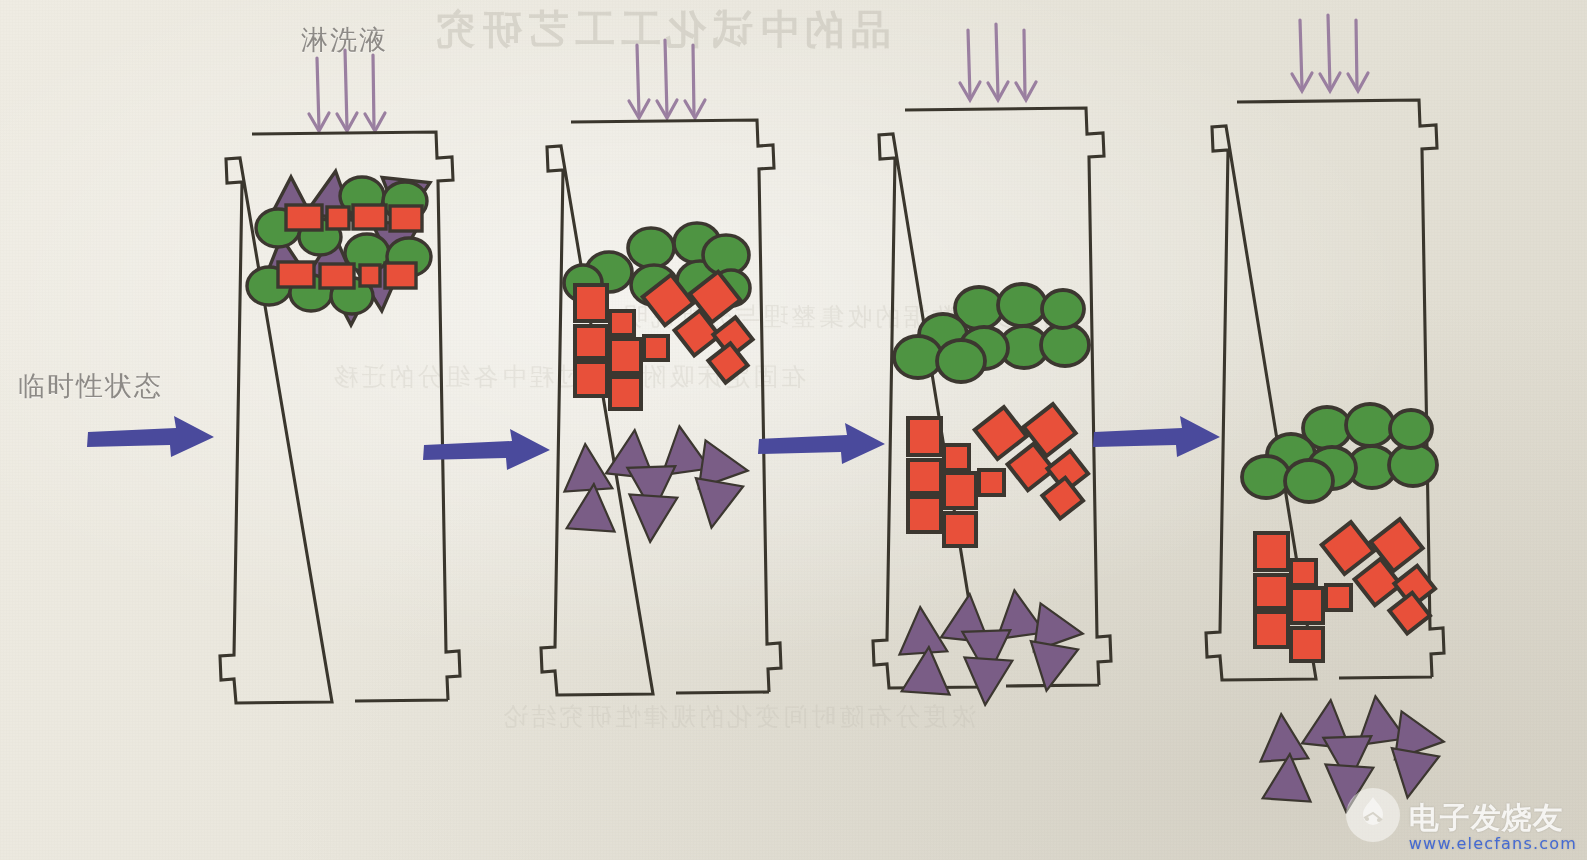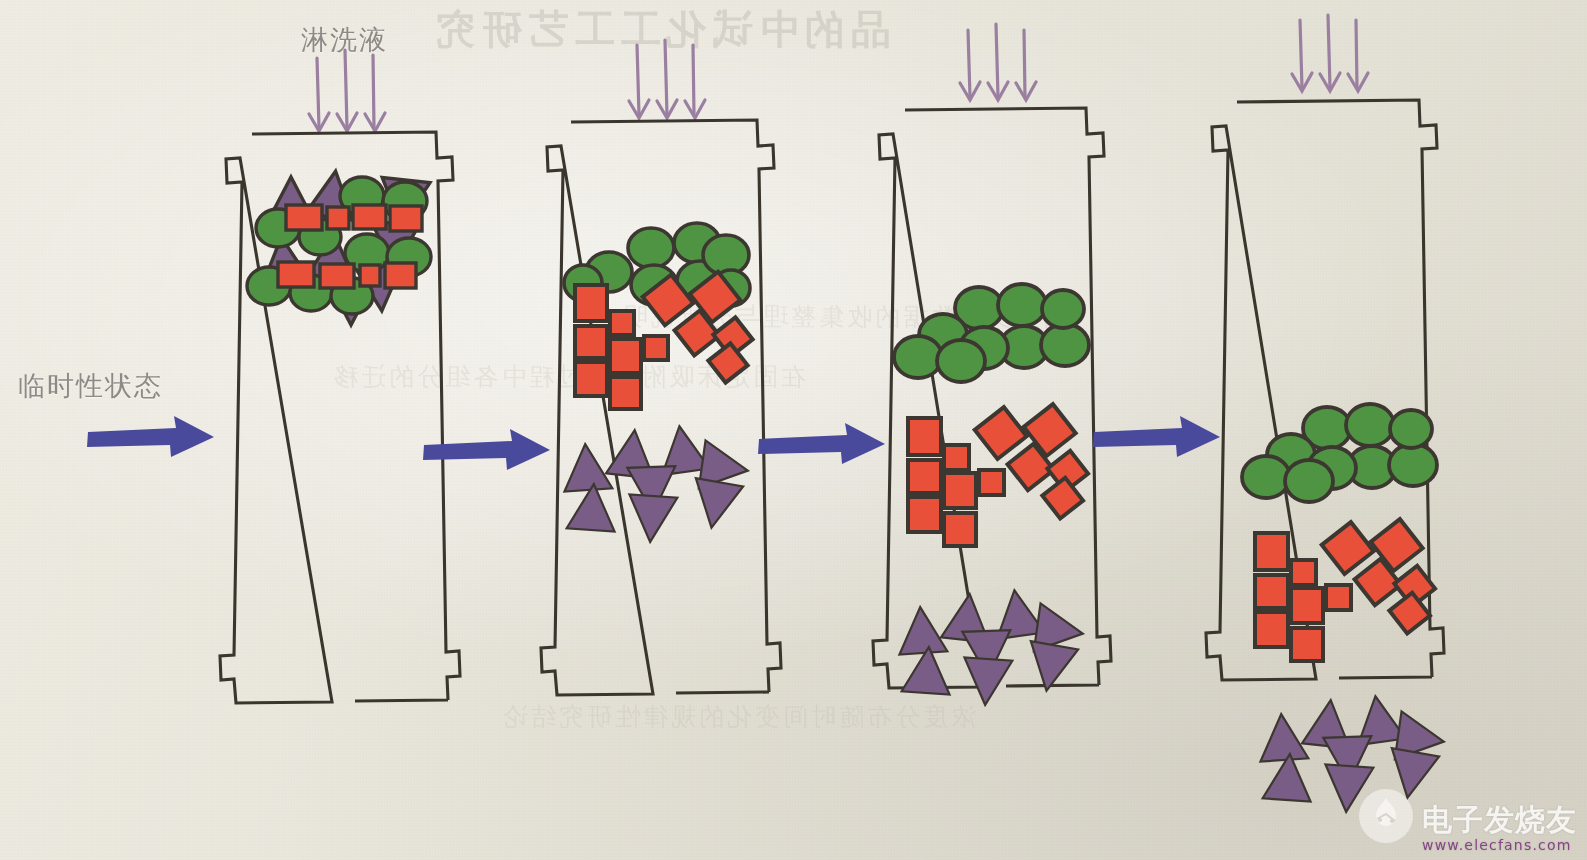--- a/index.html
+++ b/index.html
@@ -57,21 +57,21 @@
     display:flex;align-items:center;justify-content:center;
     flex:0 0 auto;
   }
   #watermark .wm-txt{display:flex;flex-direction:column;line-height:1;}
   #watermark .wm-main{
     font-size:30px;font-weight:700;color:#ffffff;letter-spacing:1px;
     text-shadow:0 0 2px rgba(120,115,105,.5);
     margin-top:26px;
   }
   #watermark .wm-sub{
-    font-size:14px;color:#701a75;letter-spacing:1.2px;margin-top:3px;
+    font-size:16px;color:#1d4ed8;letter-spacing:1.2px;margin-top:3px;
     text-shadow:0 0 2px rgba(120,115,105,.5);
   }
 </style>
 </head>
 <body>
 
 <div id="paper"></div>
 <div id="grain"></div>
 
 <div class="stage">

